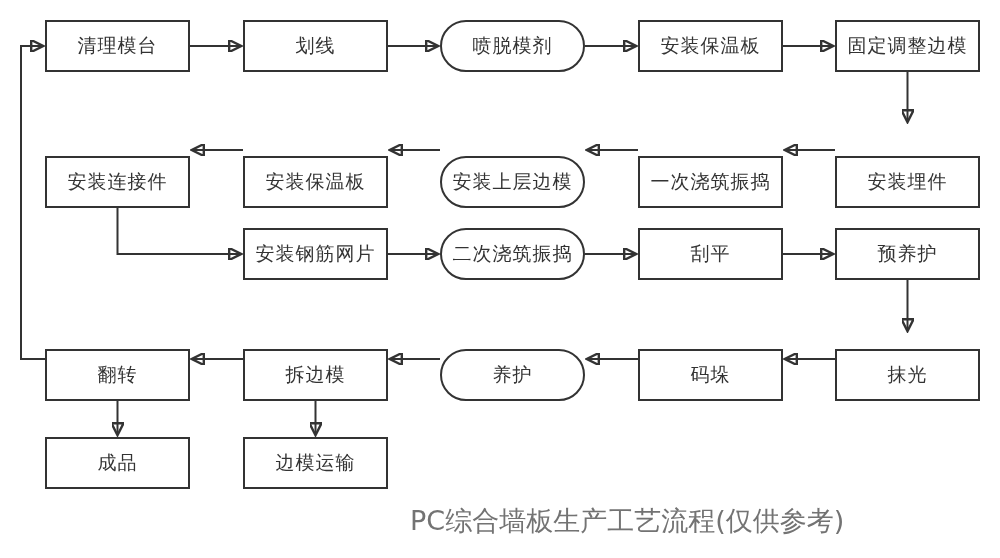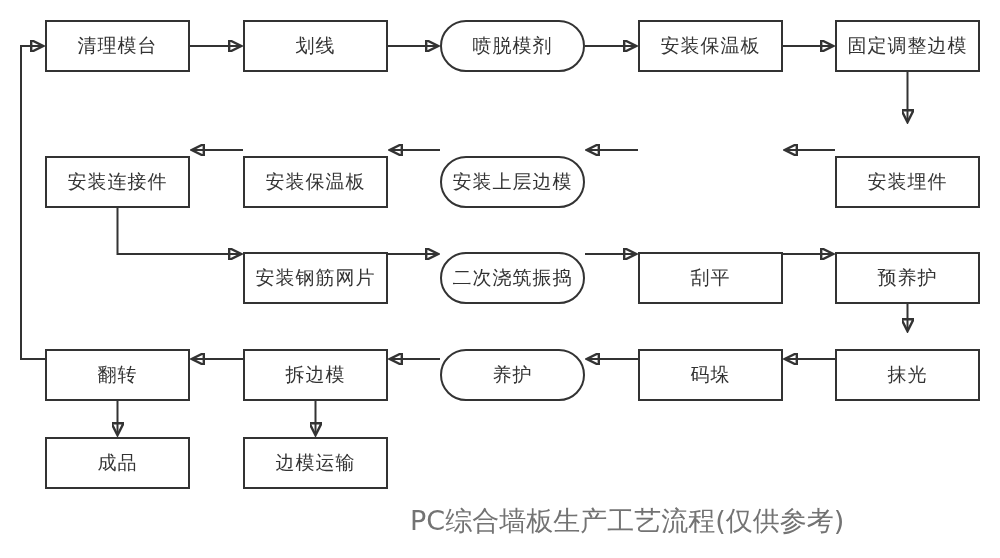--- a/index.html
+++ b/index.html
@@ -45,21 +45,21 @@
   }
   
   .c1 { left: 45px; }
   .c2 { left: 243px; }
   .c3 { left: 440px; border-radius: 26px; }
   .c4 { left: 638px; }
   .c5 { left: 835px; }
   
   .r1 { top: 20px; }
   .r2 { top: 124px; margin-top: 32px; }
-  .r3 { top: 228px; margin-top: 24px; }
+  .r3 { top: 228px; }
   .r4 { top: 349px; }
   .r5 { top: 437px; }
   .title {
     position: absolute;
     left: 410px;
     top: 503px;
     font-size: 27px;
     color: #737373;
     white-space: nowrap;
   }
@@ -107,20 +107,21 @@
     <path d="M45,359 H21 V46 H42" marker-end="url(#arrow)"></path>
   </svg>
 
   <div class="node c1 r1">清理模台</div>
   <div class="node c2 r1">划线</div>
   <div class="node c3 r1">喷脱模剂</div>
   <div class="node c4 r1">安装保温板</div>
   <div class="node c5 r1">固定调整边模</div>
 
   <div class="node c5 r2">安装埋件</div>
+  <div class="node c4 r2">一次浇筑振捣</div>
   <div class="node c3 r2">安装上层边模</div>
   <div class="node c2 r2">安装保温板</div>
   <div class="node c1 r2">安装连接件</div>
 
   <div class="node c2 r3">安装钢筋网片</div>
   <div class="node c3 r3">二次浇筑振捣</div>
   <div class="node c4 r3">刮平</div>
   <div class="node c5 r3">预养护</div>
 
   <div class="node c5 r4">抹光</div>

